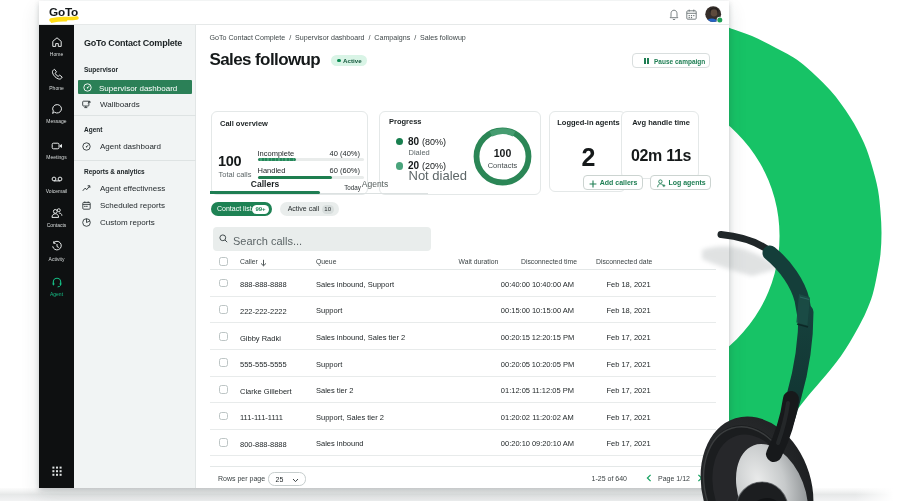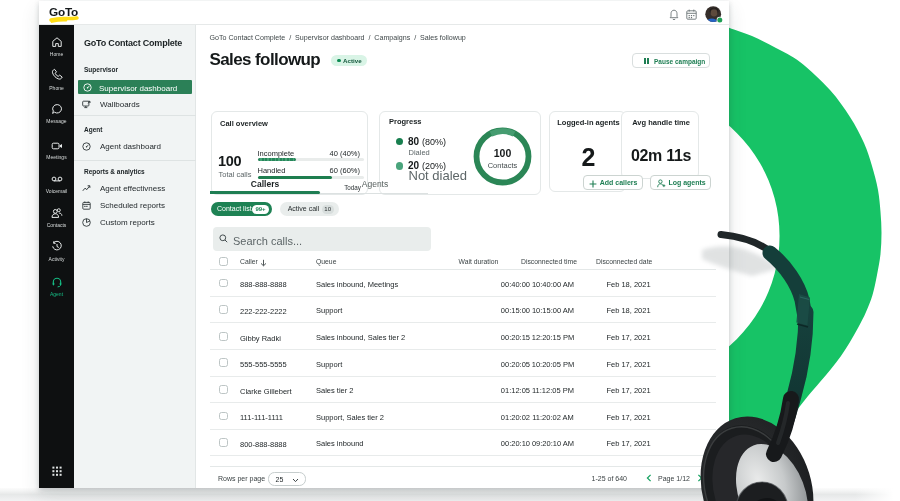--- a/index.html
+++ b/index.html
@@ -299,21 +299,21 @@
             <path d="M3.5,0.8 V6.6 M1,4.4 L3.5,6.8 L6,4.4" fill="none" stroke="#3c4446" stroke-width="0.9"></path>
           </svg>
         <div class="abs hc" style="left:106px">Queue</div>
         <div class="abs hc" style="left:248.5px">Wait duration</div>
         <div class="abs hc" style="left:311px">Disconnected time</div>
         <div class="abs hc" style="left:386px">Disconnected date</div>
       </div>
       <div class="trow" style="top:245.3px">
         <div class="cb"></div>
           <div class="c1">888-888-8888</div>
-          <div class="c2">Sales inbound, Meetings</div>
+          <div class="c2">Sales inbound, Support</div>
           <div class="c4">00:40:00</div>
           <div class="c5">10:40:00 AM</div>
           <div class="c6">Feb 18, 2021</div>
       </div>
       <div class="trow" style="top:271.9px">
         <div class="cb"></div>
           <div class="c1">222-222-2222</div>
           <div class="c2">Support</div>
           <div class="c4">00:15:00</div>
           <div class="c5">10:15:00 AM</div>

